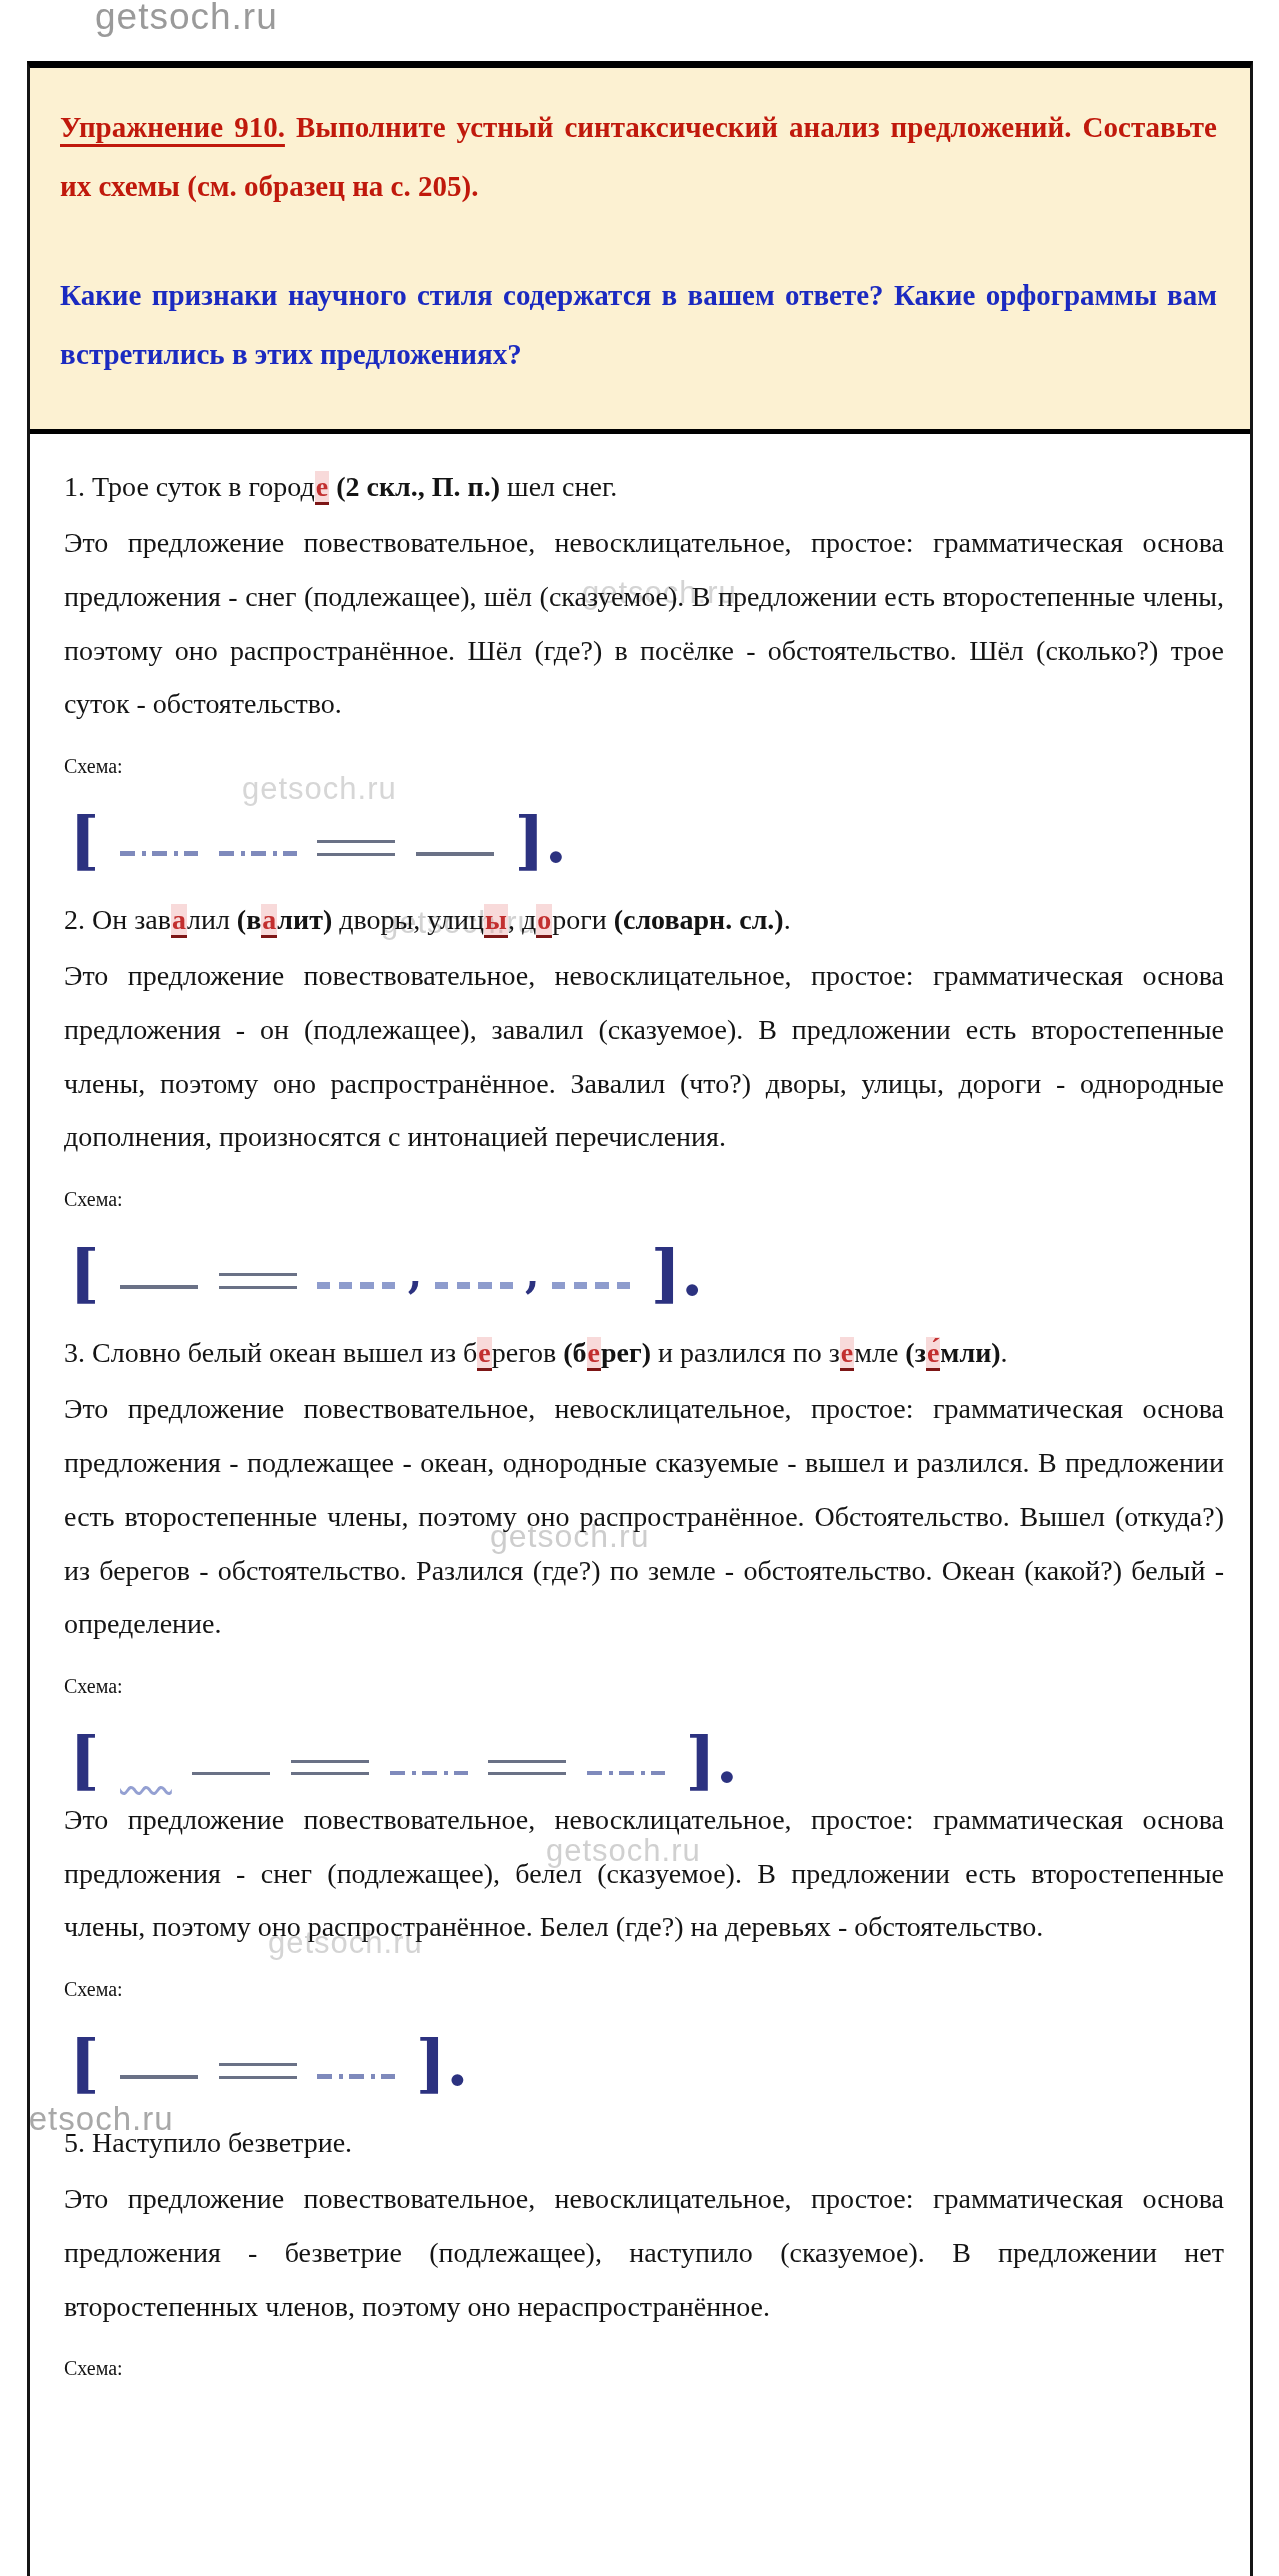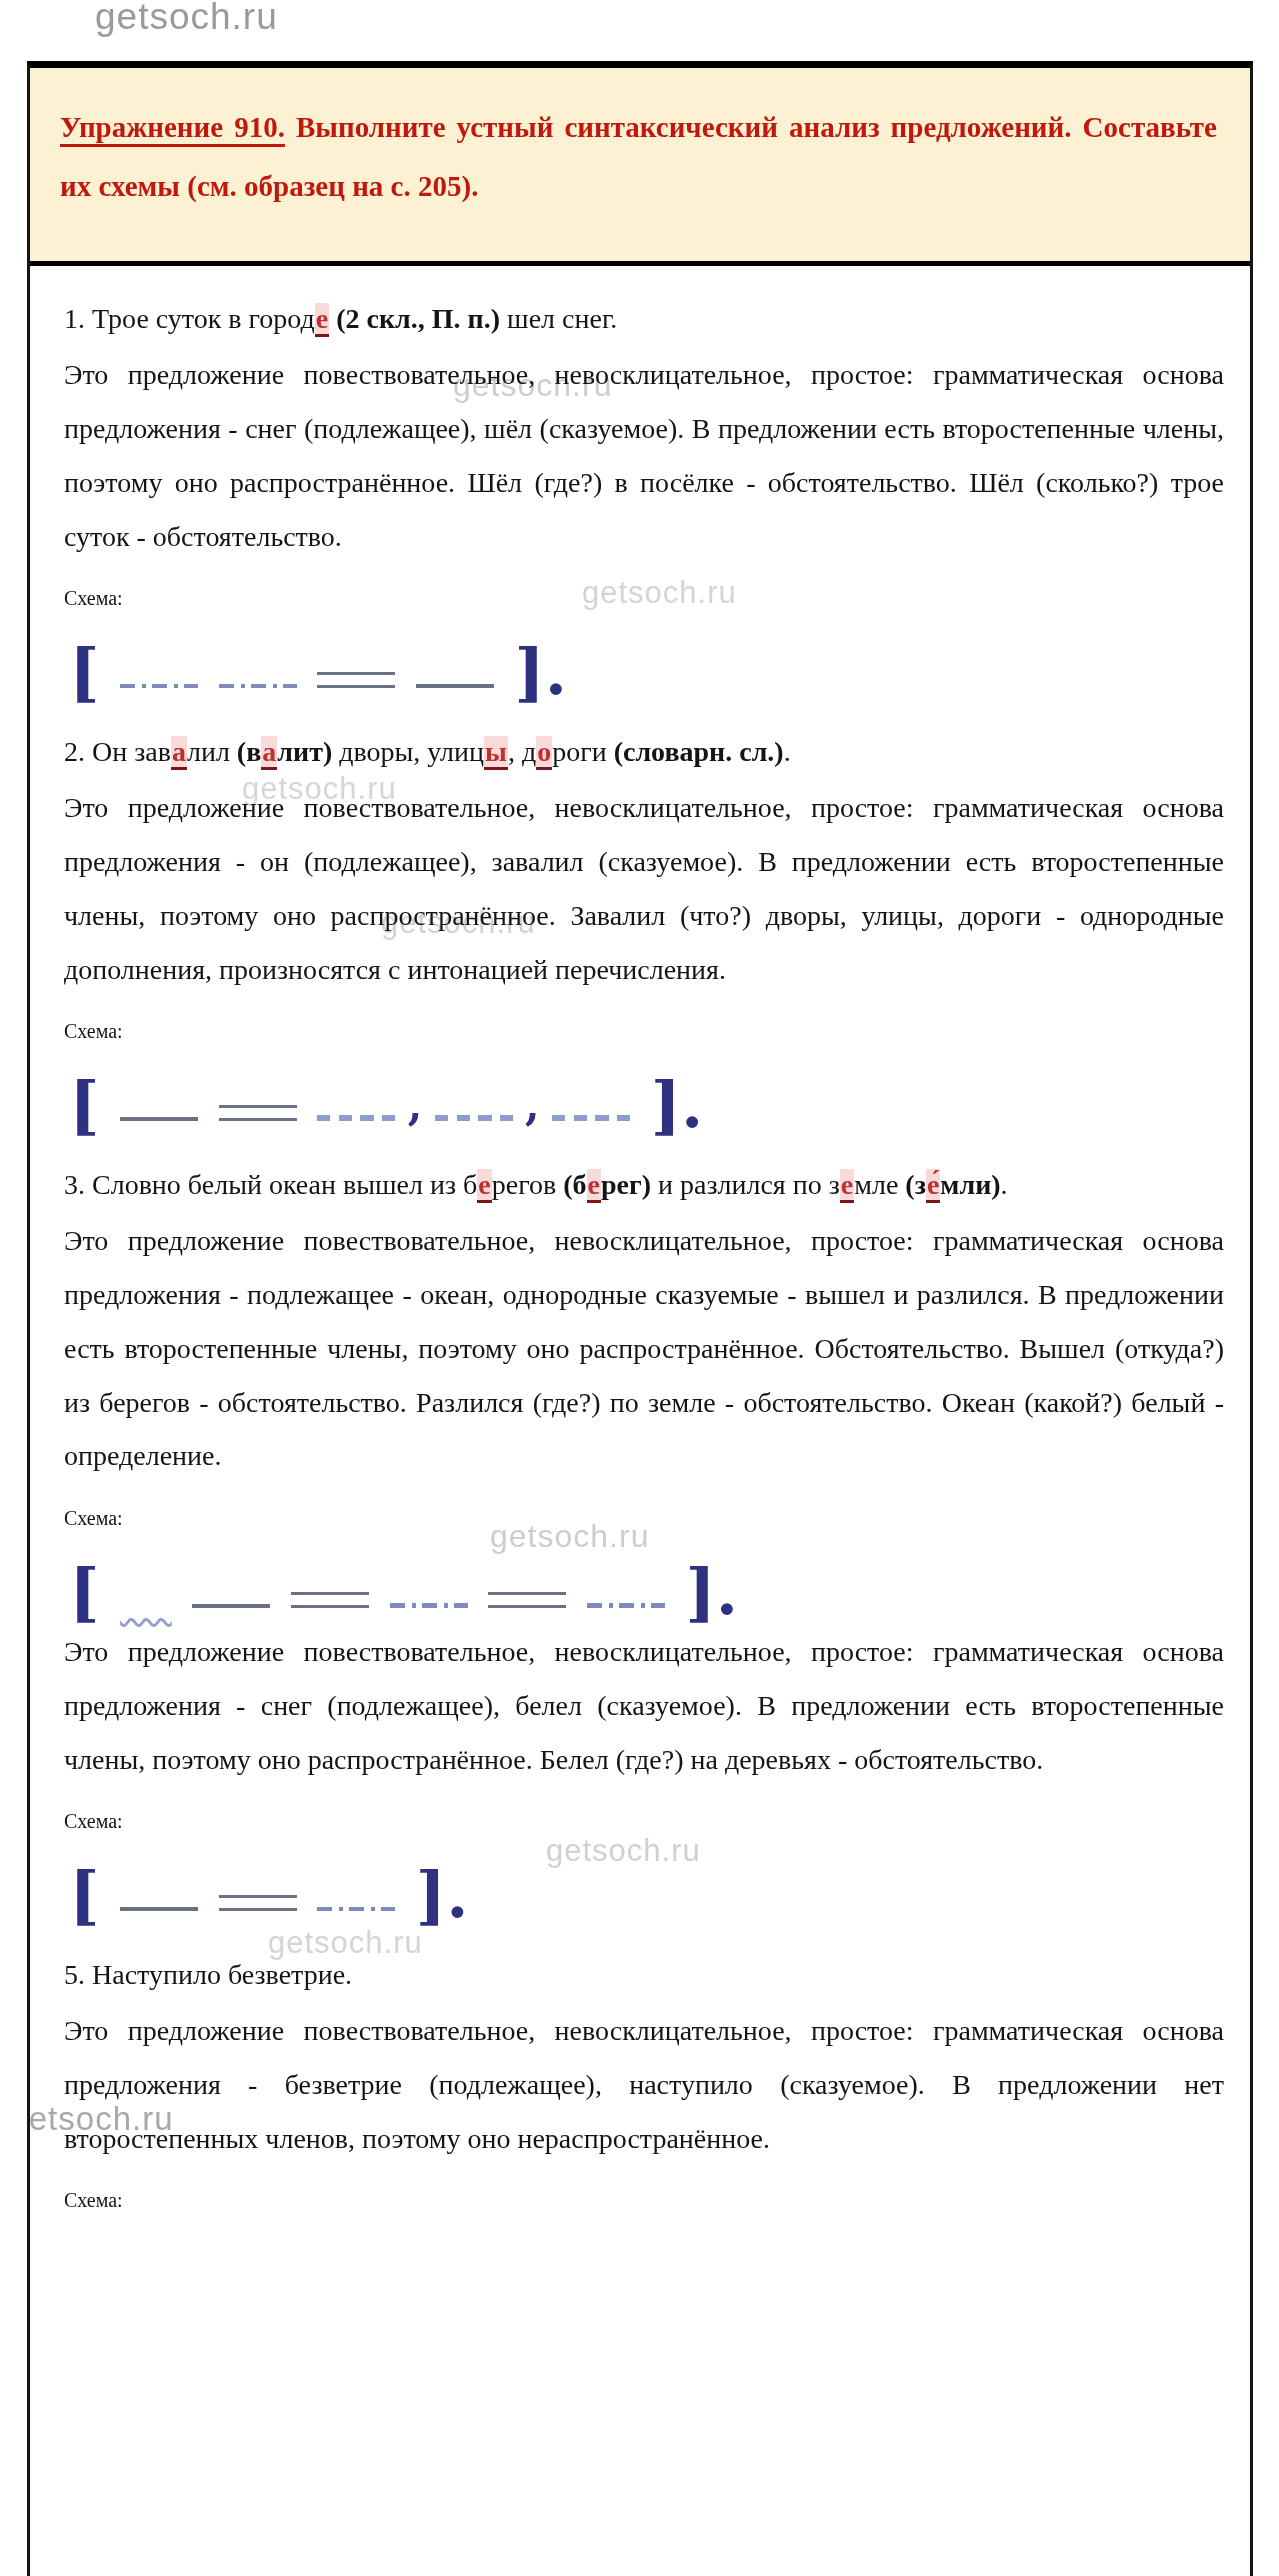--- a/index.html
+++ b/index.html
@@ -71,20 +71,21 @@
       <div class="wm" style="left: 460px; top: 1450px; font-size: 32px; color: rgb(205, 205, 205);">getsoch.ru</div>
       <div class="wm" style="left: 516px; top: 1765px; font-size: 31px; color: rgb(208, 208, 208);">getsoch.ru</div>
       <div class="wm" style="left: 238px; top: 1857px; font-size: 31px; color: rgb(212, 212, 212);">getsoch.ru</div>
       <div class="wm" style="left: -20.6px; top: 2032px; font-size: 33px; color: rgb(168, 168, 168);">getsoch.ru</div>
     </div>
 
   <div class="layer">
 
     <div class="header-box">
       <p class="stmt"><span class="sg-title">Упражнение 910.</span><span class="sg-p"> Выполните устный синтаксический анализ предложений. Составьте их схемы (см. образец на с. 205).</span></p>
+      <p class="quest">Какие признаки научного стиля содержатся в вашем ответе? Какие орфограммы вам встретились в этих предложениях?</p>
     </div>
 
     <div class="content">
 
       <p class="num-line"><span class="sg-p">1. Трое суток в город</span><span class="sg-r">е</span><span class="sg-p"> </span><span class="sg-b">(2 скл., П. п.)</span><span class="sg-p"> шел снег.</span></p>
       <p class="analysis">Это предложение повествовательное, невосклицательное, простое: грамматическая основа предложения - снег (подлежащее), шёл (сказуемое). В предложении есть второстепенные члены, поэтому оно распространённое. Шёл (где?) в посёлке - обстоятельство. Шёл (сколько?) трое суток - обстоятельство.</p>
       <p class="schema-label">Схема:</p>
       <div class="schema-row">
           <span class="br">[</span>
           <span class="tok tok-dashdot"></span>

